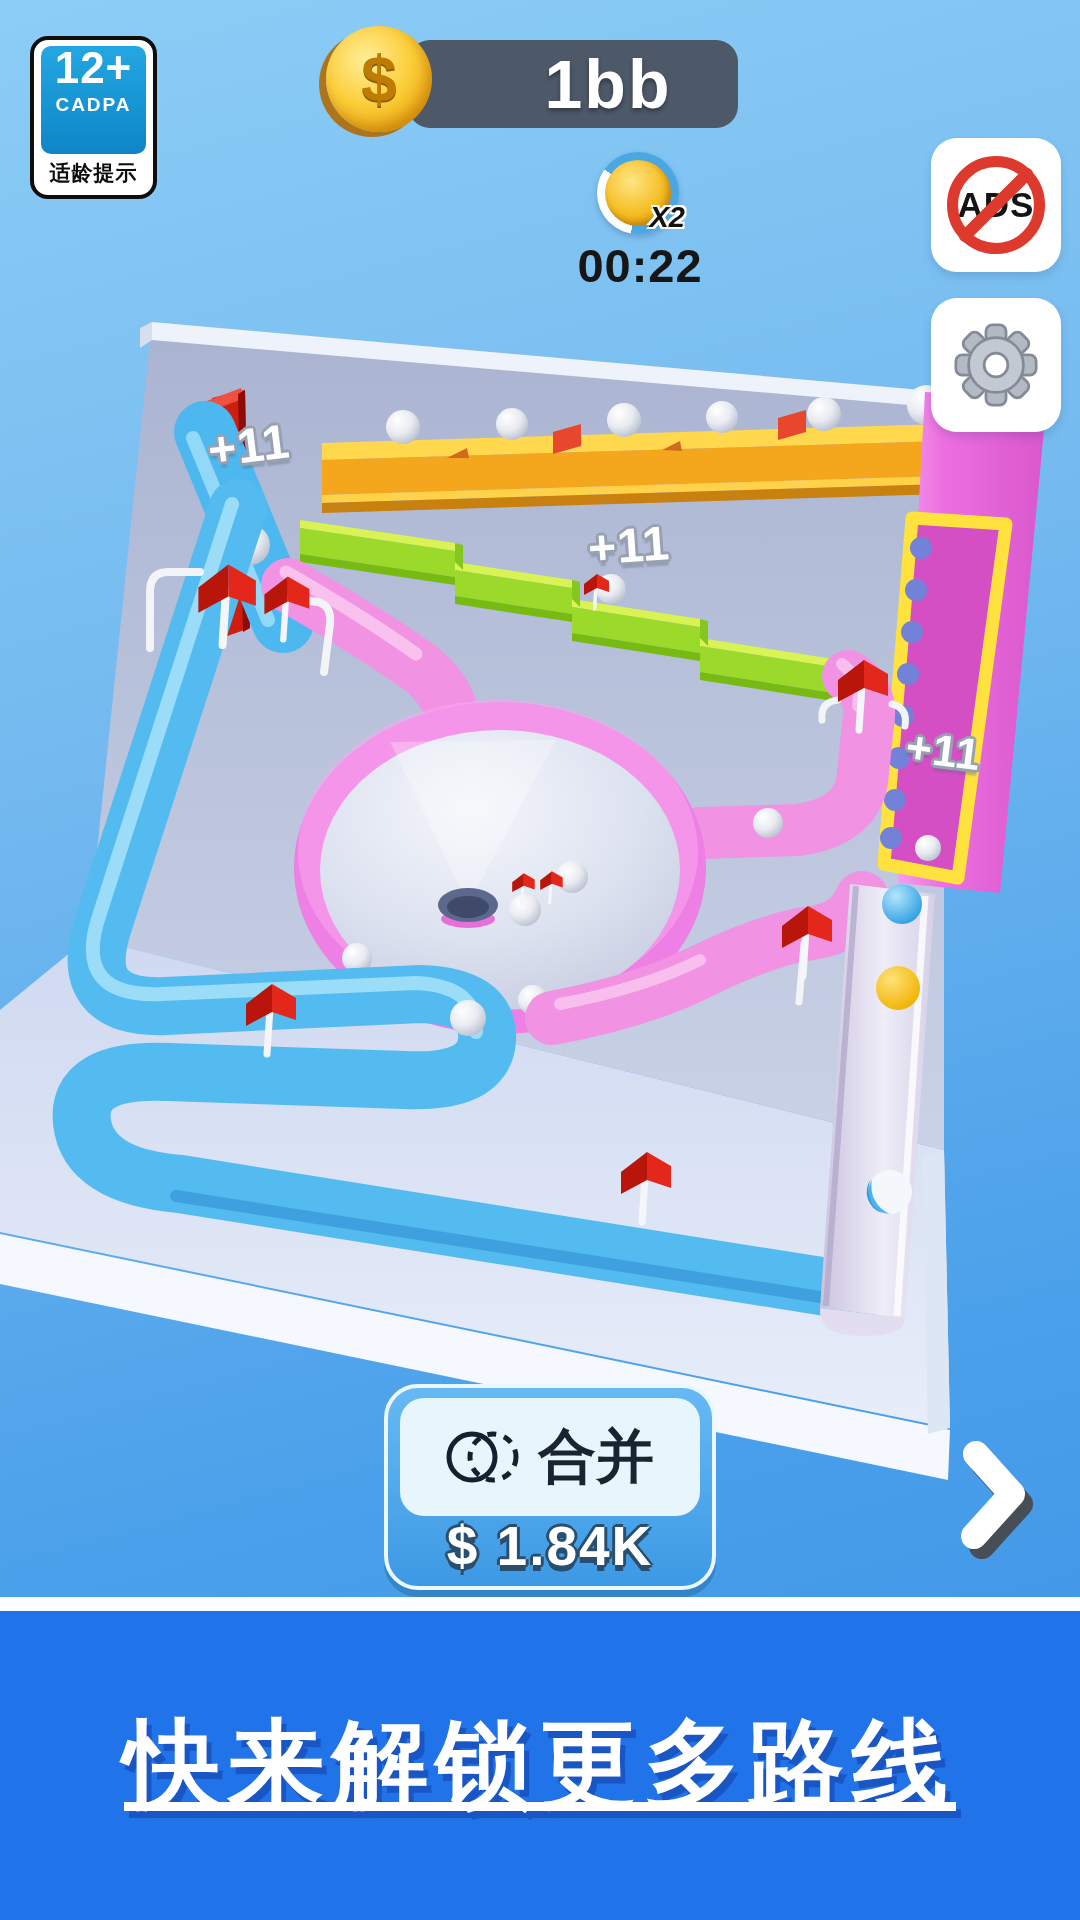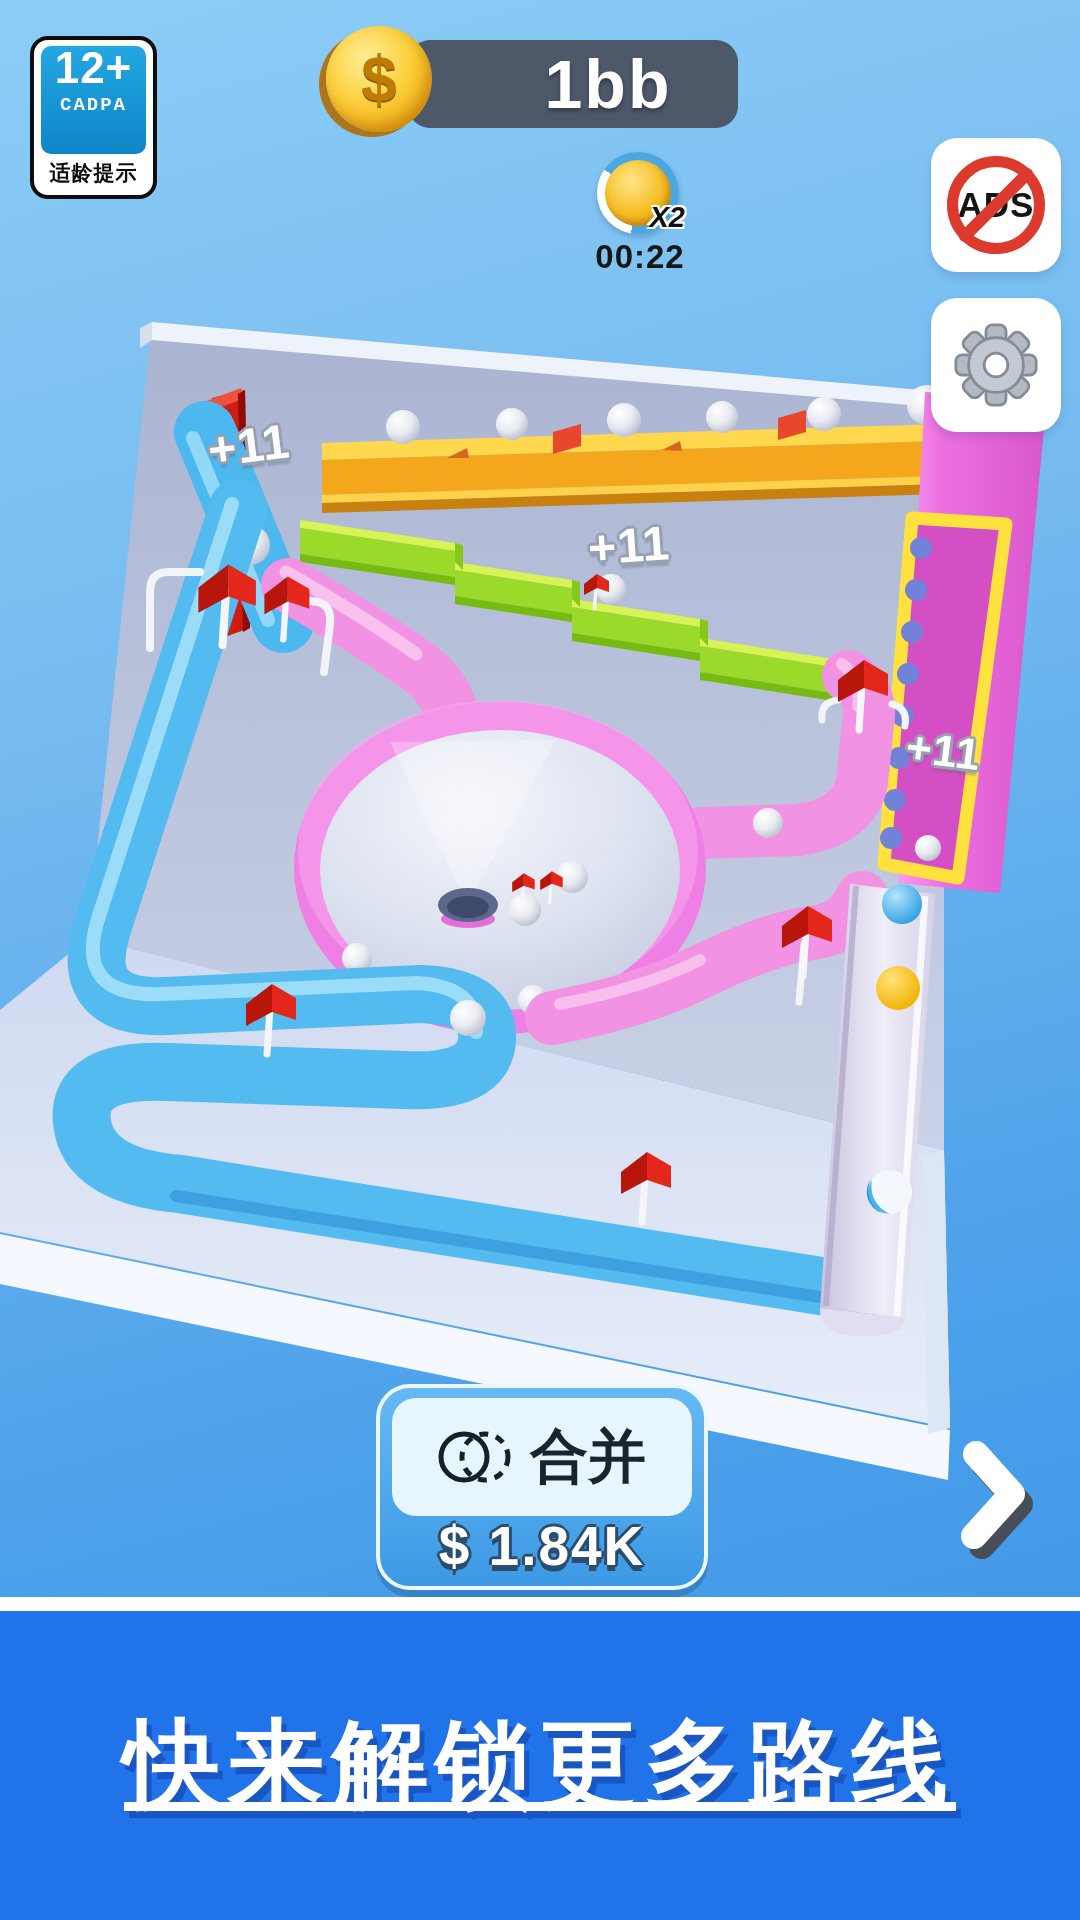--- a/index.html
+++ b/index.html
@@ -10,21 +10,21 @@
     background:linear-gradient(165deg,#8ccdf6 0%,#74baf0 35%,#4aa0ea 72%,#3b92e6 100%);
   }
   .scene{position:absolute;left:0;top:0;width:1080px;height:1920px;}
 
   
   .age-badge{position:absolute;left:30px;top:36px;width:127px;height:163px;background:#fff;
     border:4px solid #0e0e0e;border-radius:18px;padding:6px 7px 4px;display:flex;flex-direction:column;}
   .age-top{flex:0 0 108px;background:linear-gradient(#23a7e2,#0e85c7);border-radius:10px;
     display:flex;flex-direction:column;align-items:center;color:#fff;}
   .age-rating{font-size:44px;font-weight:800;line-height:1;letter-spacing:1px;}
-  .age-org{font-family:Liberation Mono, monospace;font-size:19px;font-weight:700;letter-spacing:2px;margin-top:4px;}
+  .age-org{font-family:Liberation Sans, sans-serif;font-size:19px;font-weight:700;letter-spacing:2px;margin-top:4px;}
   .age-caption{flex:1;display:flex;align-items:center;justify-content:center;color:#0c0c0c;
     font-size:21px;font-weight:800;letter-spacing:1px;white-space:nowrap;}
 
   .coin-pill{position:absolute;left:408px;top:40px;width:330px;height:88px;background:#4d5869;
     border-radius:22px;display:flex;align-items:center;justify-content:center;padding-left:70px;}
   .coin-pill span{color:#fff;font-size:68px;font-weight:800;letter-spacing:2px;
     text-shadow:0 3px 4px rgba(0,0,0,.35);}
   .coin-big{position:absolute;left:326px;top:26px;width:106px;height:106px;border-radius:50%;
     background:radial-gradient(circle at 38% 32%,#ffee9a,#fbcf3a 45%,#eda712 78%,#d68c07);
     box-shadow:-7px 5px 0 rgba(176,108,4,.9), inset -5px -7px 12px rgba(150,84,0,.35);
@@ -33,42 +33,42 @@
 
   .booster{position:absolute;left:597px;top:152px;width:82px;height:82px;border-radius:50%;
     background:conic-gradient(#4aa7e2 0 190deg,#ffffff 190deg 305deg,#4aa7e2 305deg 360deg);
     box-shadow:0 3px 6px rgba(0,40,90,.25);}
   .booster-coin{position:absolute;inset:8px;border-radius:50%;
     background:radial-gradient(circle at 40% 32%,#ffe584,#f5bd23 55%,#d89208);
     box-shadow:inset -3px -4px 6px rgba(150,84,0,.45);}
   .booster-x{position:absolute;right:-6px;bottom:0px;font-size:29px;font-weight:900;font-style:italic;
     color:#111;text-shadow:2px 2px 0 #ffffff,-2px 2px 0 #ffffff,2px -2px 0 #ffffff,-2px -2px 0 #ffffff;}
   .timer{position:absolute;left:545px;top:238px;width:190px;text-align:center;
-    font-size:33px;font-weight:900;color:#161616;letter-spacing:1px;}
+    font-size:47px;font-weight:900;color:#161616;letter-spacing:1px;}
 
   .sq-btn{position:absolute;width:130px;height:134px;background:#fff;border-radius:26px;
     box-shadow:0 5px 10px rgba(10,50,100,.15);display:flex;align-items:center;justify-content:center;}
   .ads-btn{left:931px;top:138px;}
   .ads-btn .ads-label{font-size:35px;font-weight:900;color:#141414;letter-spacing:1px;}
   .no-circle{position:absolute;left:50%;top:50%;width:98px;height:98px;margin:-49px 0 0 -49px;
     border:11px solid #dd3a2d;border-radius:50%;}
   .no-slash{position:absolute;left:50%;top:50%;width:100px;height:12px;margin:-6px 0 0 -50px;
     background:#dd3a2d;border-radius:6px;transform:rotate(-45deg);}
   .gear-btn{left:931px;top:298px;}
 
   
   .bonus{position:absolute;font-size:48px;font-weight:900;color:#fff;letter-spacing:1px;white-space:nowrap;
     text-shadow:3px 0 0 #97a1b1,-3px 0 0 #97a1b1,0 3px 0 #97a1b1,0 -3px 0 #97a1b1,
                 2px 2px 0 #97a1b1,-2px 2px 0 #97a1b1,2px -2px 0 #97a1b1,-2px -2px 0 #97a1b1,0 6px 2px rgba(90,100,120,.35);}
   .bonus1{left:208px;top:418px;transform:rotate(-7deg);}
   .bonus2{left:588px;top:518px;transform:rotate(-4deg);}
   .bonus3{left:906px;top:726px;transform:rotate(7deg);font-size:44px;}
 
   
-  .merge-btn{position:absolute;left:376px;top:1384px;width:332px;height:206px;border-radius:34px;
+  .merge-btn{position:absolute;left:384px;top:1384px;width:332px;height:206px;border-radius:34px;
     background:linear-gradient(#66b9f3,#3d99e4);border:4px solid #eaf7ff;
     box-shadow:0 7px 0 rgba(24,86,140,.35);}
   .merge-top{position:absolute;left:12px;right:12px;top:10px;height:118px;background:#e7f5fd;
     border-radius:24px;display:flex;align-items:center;justify-content:center;gap:16px;}
   .merge-label{font-size:58px;font-weight:900;color:#1a2430;}
   .merge-price{position:absolute;left:0;right:0;bottom:8px;text-align:center;
     font-size:55px;font-weight:900;color:#fff;letter-spacing:2px;
     text-shadow:3px 0 0 #2a4f6e,-3px 0 0 #2a4f6e,0 3px 0 #2a4f6e,0 -3px 0 #2a4f6e,
                 2px 2px 0 #2a4f6e,-2px -2px 0 #2a4f6e,0 6px 0 #2a4f6e;}
   .next-arrow{position:absolute;left:936px;top:1424px;width:110px;height:145px;}

